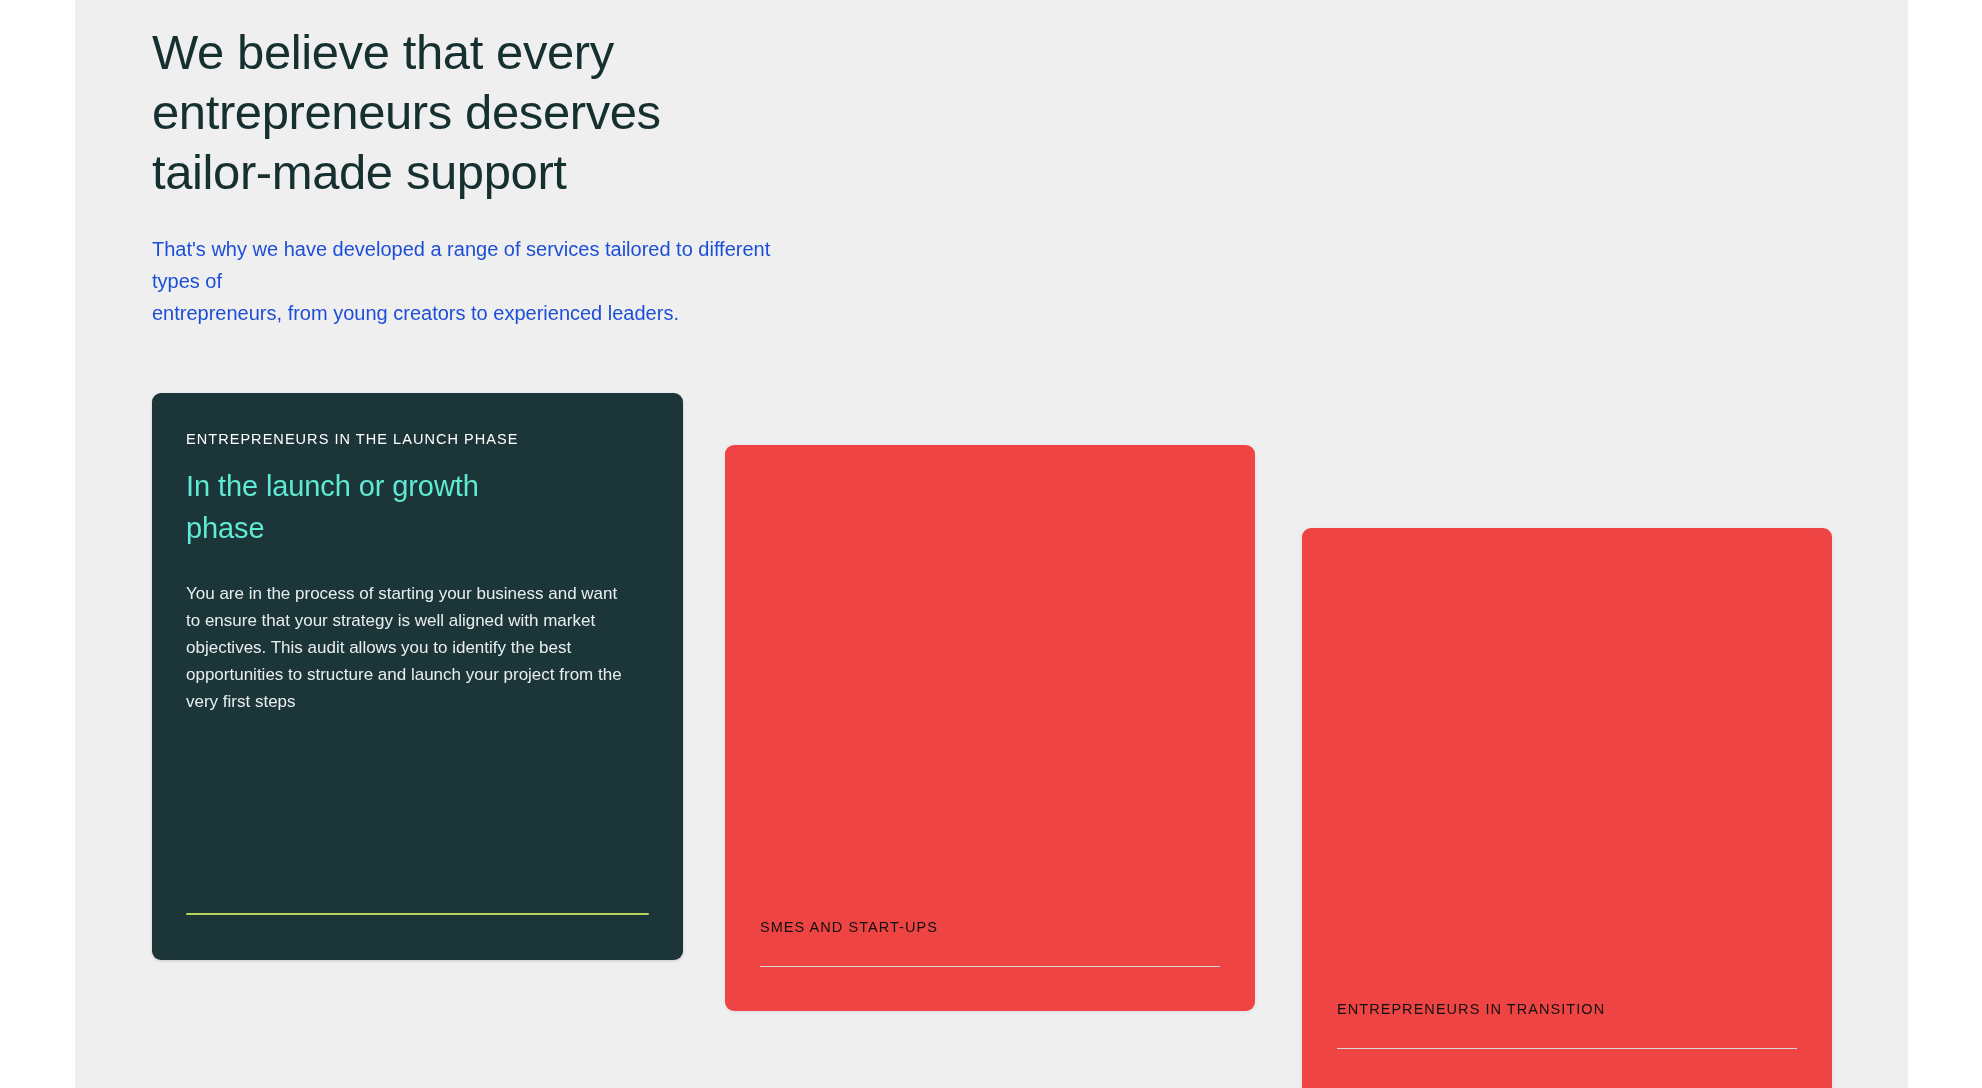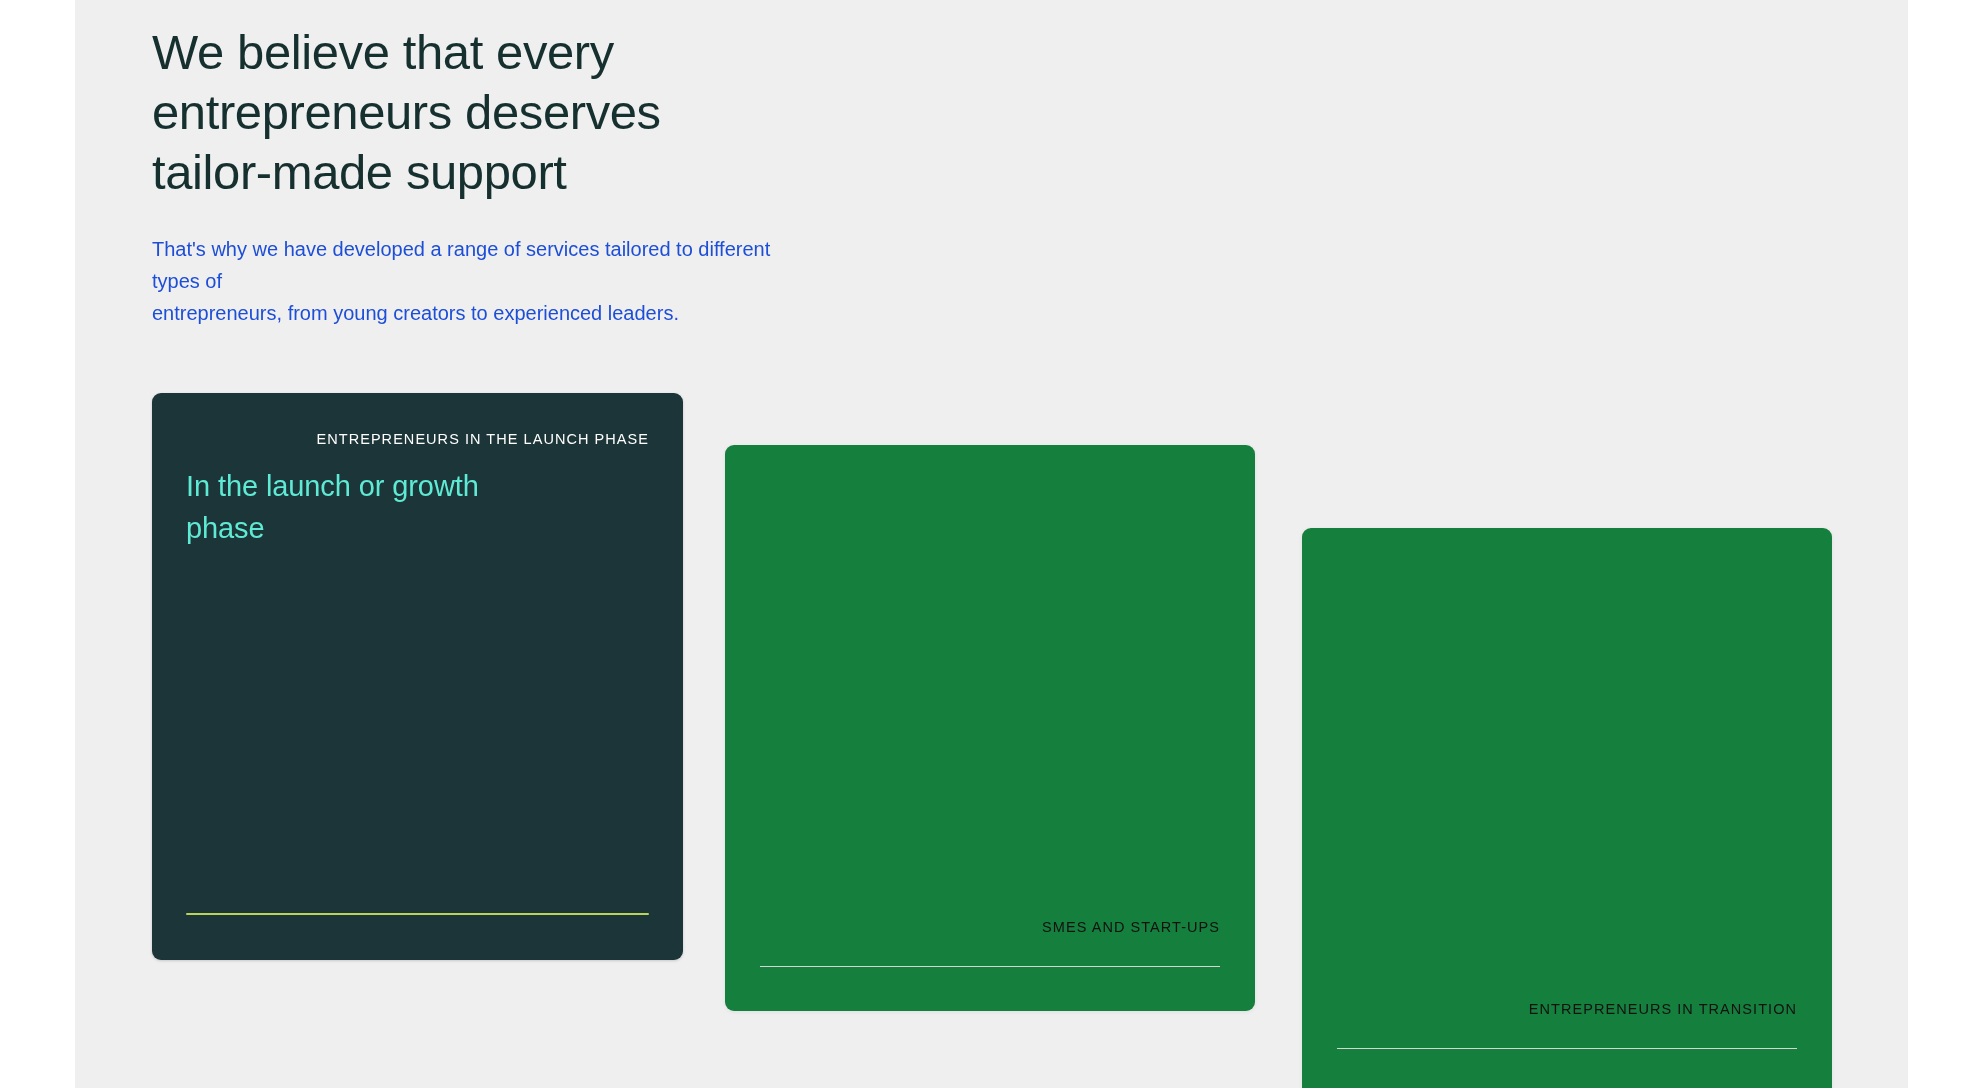--- a/index.html
+++ b/index.html
@@ -76,21 +76,21 @@
     left: 77px;    
     top: 393px;
     width: 531px;
     height: 567px;
     background: #1c3538;
     padding: 36px 34px 0 34px;
     box-shadow: 0 1px 3px rgba(0,0,0,0.16);
   }
 
   .card-light {
-    background: #15803d;
+    background: #ef4444;
     box-shadow: 0 1px 4px rgba(0,0,0,0.07);
   }
 
   .card-two {
     left: 650px;   
     top: 445px;
     width: 530px;
     height: 566px;
   }
 
@@ -102,21 +102,20 @@
   }
 
   
   .eyebrow {
     font-size: 14.5px;
     line-height: 20px;
     letter-spacing: 1.05px;
     font-weight: 400;
     text-transform: uppercase;
     margin: 0;
-    text-align: right;
   }
   .eyebrow-on-dark { color: #ffffff; }
   .eyebrow-on-light { color: #111111; }
 
   .card-title {
     margin: 0;
     padding-top: 16px;
     font-size: 29px;
     line-height: 42px;
     font-weight: 400;
@@ -174,20 +173,21 @@
 entrepreneurs deserves
 tailor-made support</h1>
       <p class="section-subtitle">That's why we have developed a range of services tailored to different types of
 entrepreneurs, from young creators to experienced leaders.</p>
     </div>
 
     <div class="card card-dark">
       <p class="eyebrow eyebrow-on-dark">ENTREPRENEURS IN THE LAUNCH PHASE</p>
       <h2 class="card-title">In the launch or growth
 phase</h2>
+      <p class="card-body">You are in the process of starting your business and want to ensure that your strategy is well aligned with market objectives. This audit allows you to identify the best opportunities to structure and launch your project from the very first steps</p>
       <div class="accent-rule"></div>
     </div>
 
     <div class="card card-light card-two">
       <div class="card-footer">
         <p class="eyebrow eyebrow-on-light">SMES AND START-UPS</p>
         <div class="divider"></div>
       </div>
     </div>
 

